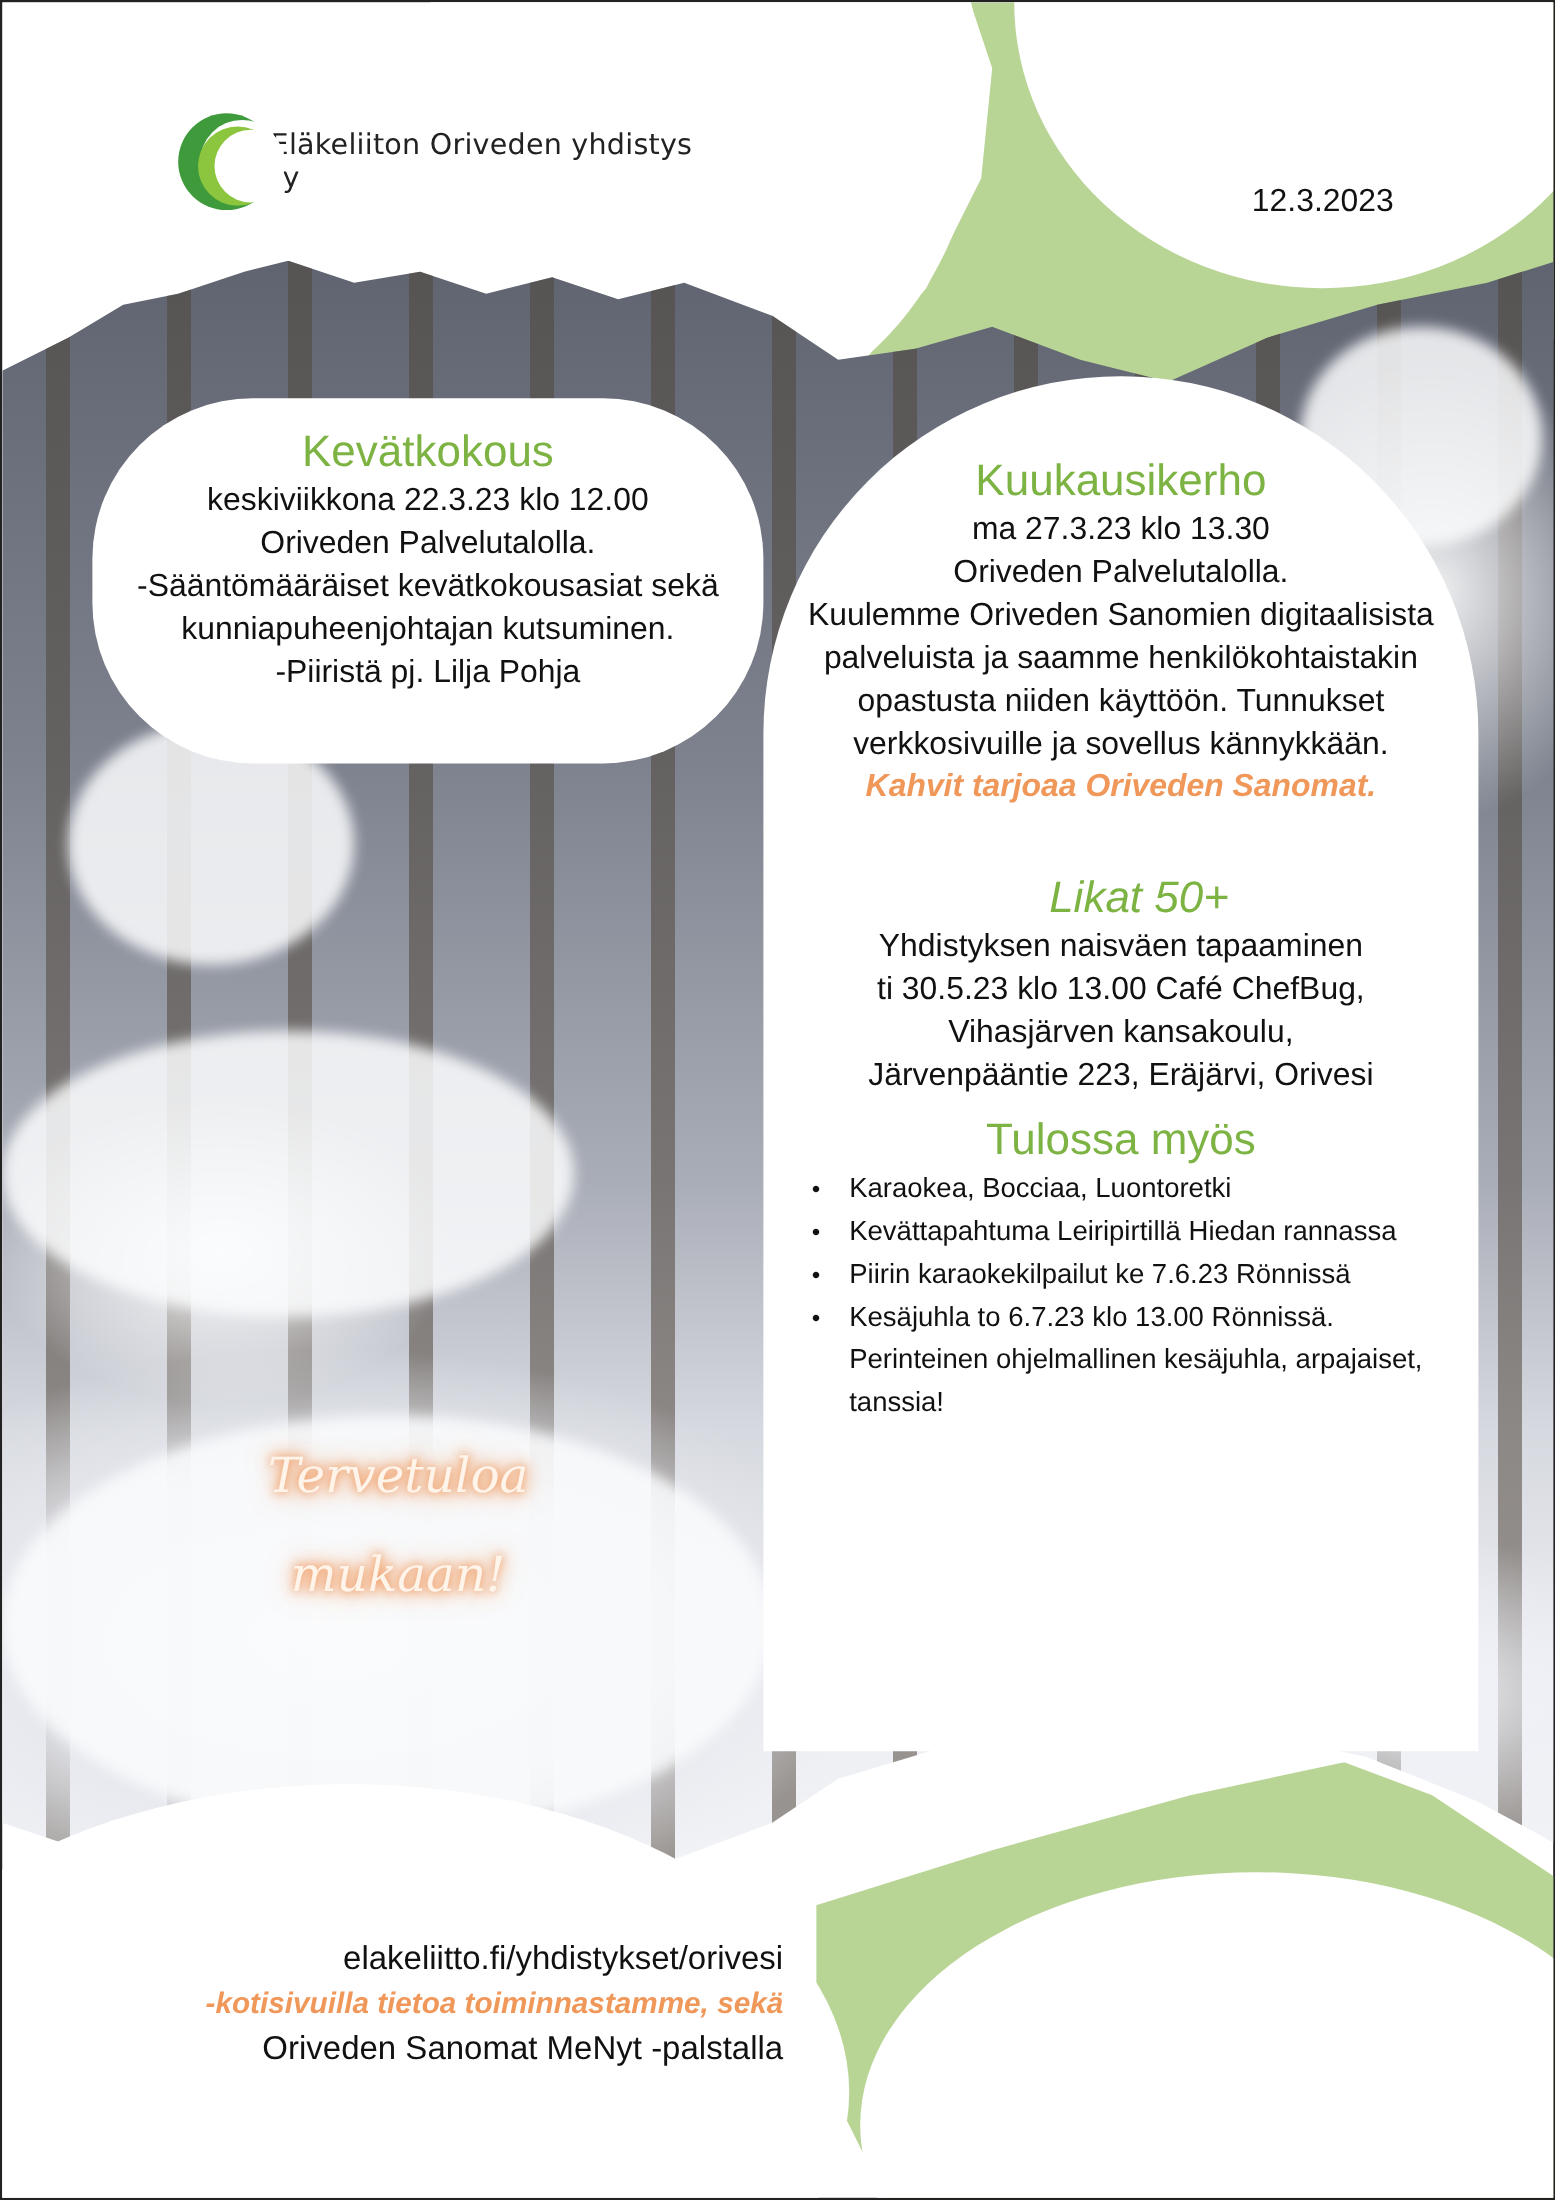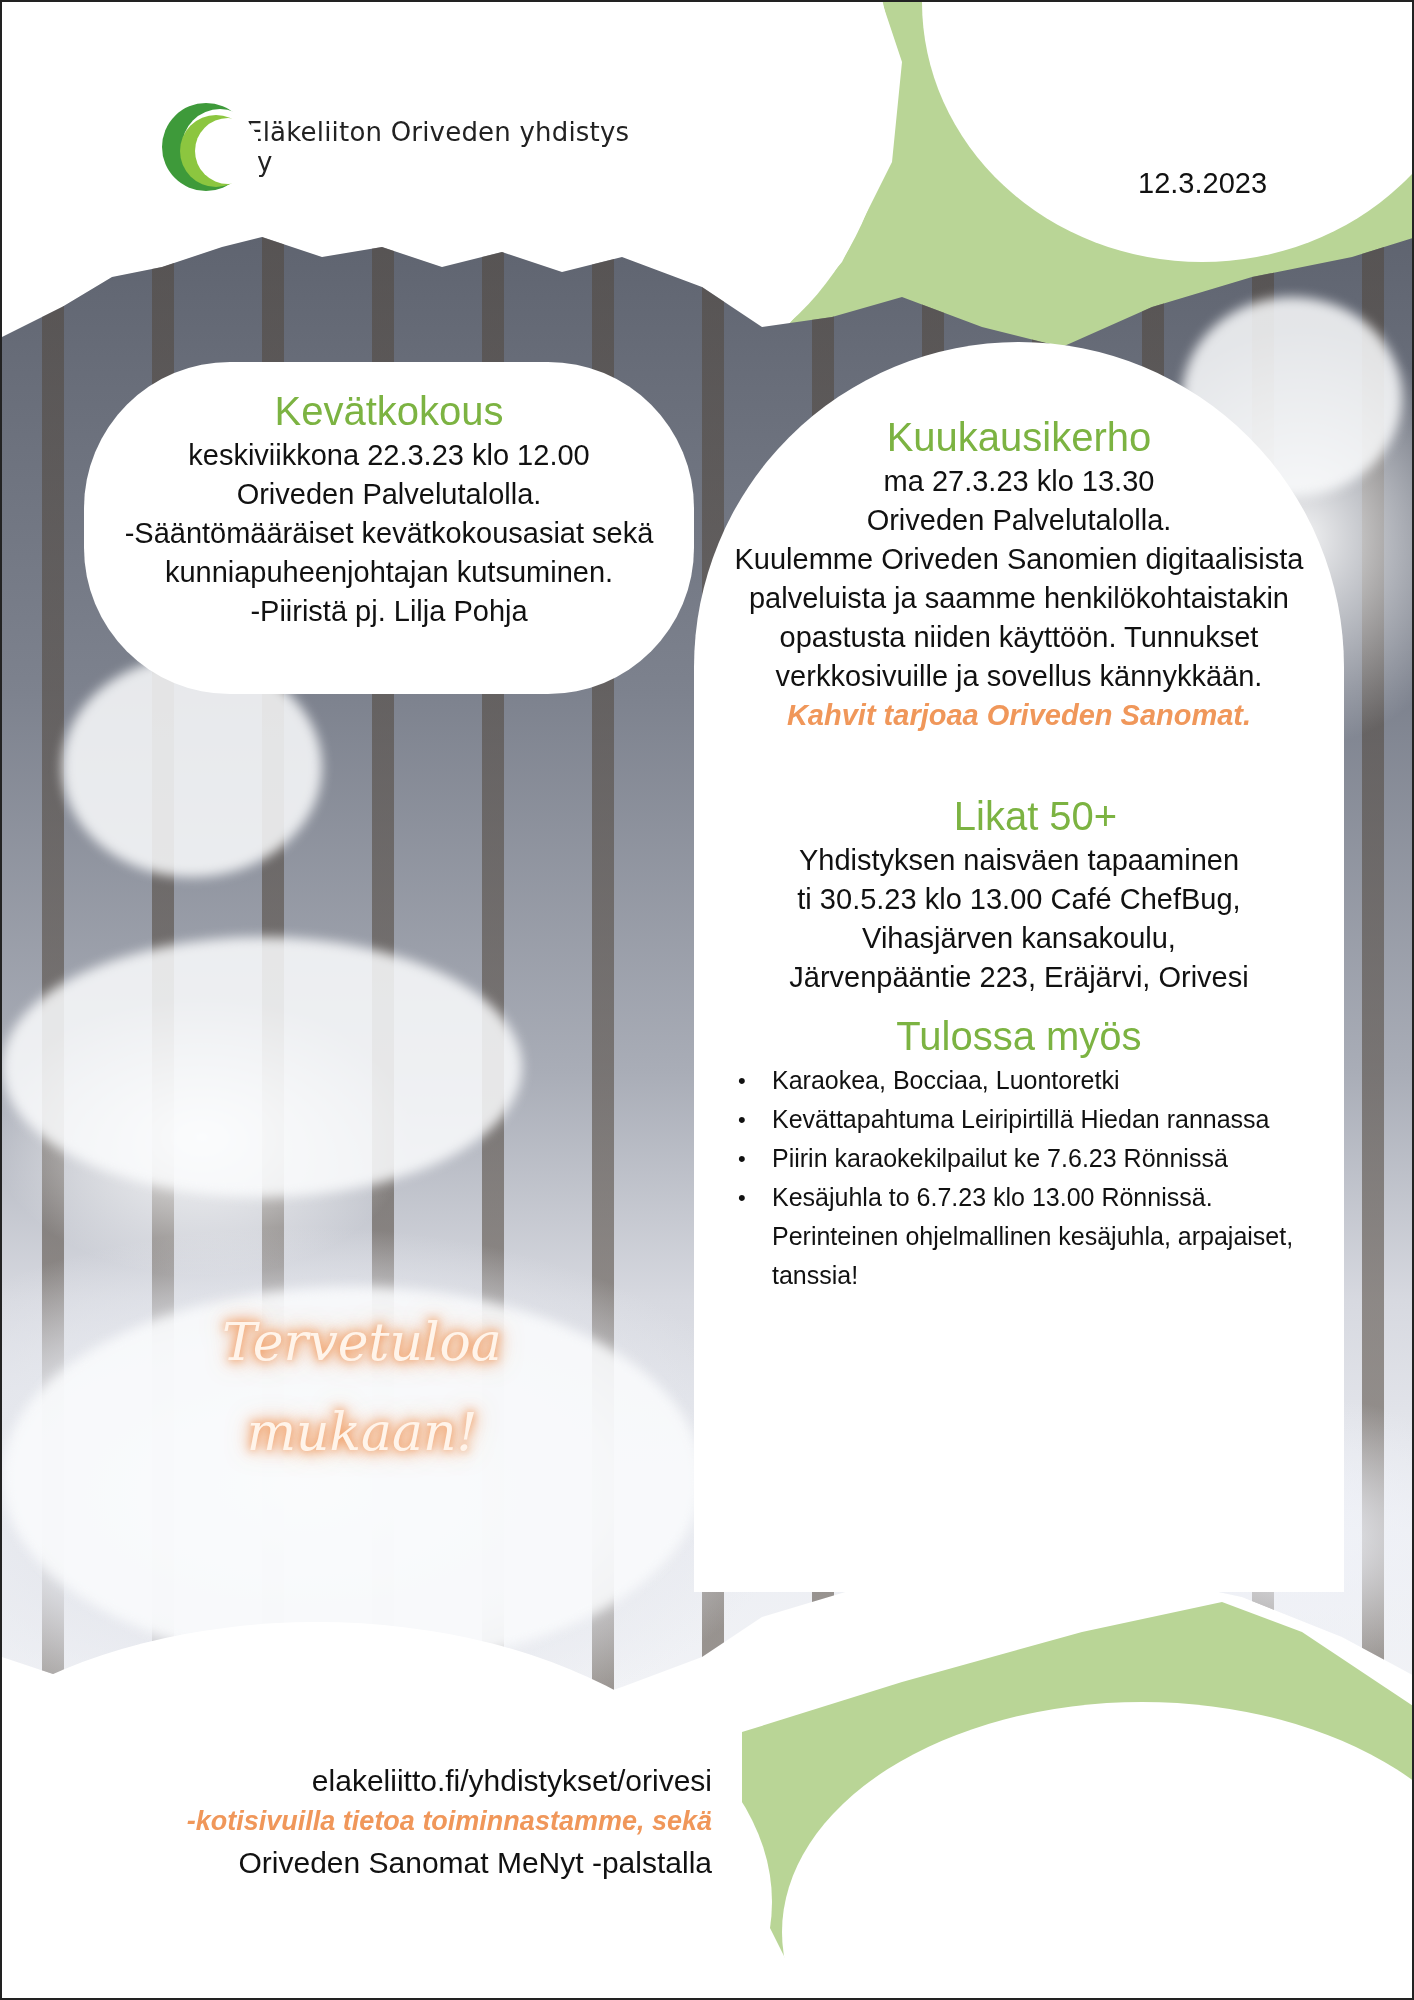--- a/index.html
+++ b/index.html
@@ -42,21 +42,21 @@
   .bullets li { position: relative; padding-left: 38px; font-size: 25px; line-height: 39px; }
   .bullets li::before { content: "•"; position: absolute; left: 4px; top: 0; font-size: 22px; }
 
   
   .logo { position: absolute; left: 140px; top: 85px; width: 510px; height: 120px; background: #fff; display: flex; align-items: center; }
   .logo-mark { position: relative; width: 100px; height: 100px; margin-left: 16px; }
   .logo-text { font-family: "DejaVu Sans", sans-serif; font-size: 26px; color: #222; margin-left: -12px; letter-spacing: 0.2px; }
 
   .date { position: absolute; left: 1136px; top: 165px; font-size: 29px; color: #111; }
 
-  .welcome { position: absolute; left: 180px; top: 1295px; width: 360px; text-align: center; font-family: "DejaVu Serif", serif; font-style: italic; color: #fff4ea; font-size: 52px; line-height: 90px; text-shadow: 0 0 8px #f0975a, 0 0 16px #f0975a, 0 0 24px rgba(240,151,90,0.7); }
+  .welcome { position: absolute; left: 180px; top: 1295px; width: 360px; text-align: center; font-family: "DejaVu Serif", serif; font-style: italic; color: #fff4ea; font-size: 44px; line-height: 90px; text-shadow: 0 0 8px #f0975a, 0 0 16px #f0975a, 0 0 24px rgba(240,151,90,0.7); }
 
   .footer-left { position: absolute; left: 90px; top: 1758px; width: 620px; text-align: right; }
   .footer-left .line { font-size: 30px; line-height: 41px; }
   .footer-left .accent { font-size: 27px; }
   .footer-right { position: absolute; left: 790px; top: 1758px; width: 560px; text-align: center; }
   .footer-right .line { font-size: 28px; line-height: 41px; }
   .bold { font-weight: 700; }
 </style>
 </head>
 <body>
@@ -108,21 +108,21 @@
       <div class="body-line">Oriveden Palvelutalolla.</div>
       <div class="body-line">Kuulemme Oriveden Sanomien digitaalisista</div>
       <div class="body-line">palveluista ja saamme henkilökohtaistakin</div>
       <div class="body-line">opastusta niiden käyttöön. Tunnukset</div>
       <div class="body-line">verkkosivuille ja sovellus kännykkään.</div>
       <div class="body-line accent">Kahvit tarjoaa Oriveden Sanomat.</div>
     </div>
     <div class="section-gap"></div>
     <div class="section-gap"></div>
     <div>
-      <div class="h-green" style=" margin-left: 33px;">Likat 50+</div>
+      <div class="h-green" style="font-style: italic; margin-left: 33px;">Likat 50+</div>
       <div class="body-line">Yhdistyksen naisväen tapaaminen</div>
       <div class="body-line">ti 30.5.23 klo 13.00 Café ChefBug,</div>
       <div class="body-line">Vihasjärven kansakoulu,</div>
       <div class="body-line">Järvenpääntie 223, Eräjärvi, Orivesi</div>
     </div>
     <div style="height:14px;"></div>
     <div>
       <div class="h-green">Tulossa myös</div>
       <ul class="bullets">
         <li>Karaokea, Bocciaa, Luontoretki</li>

